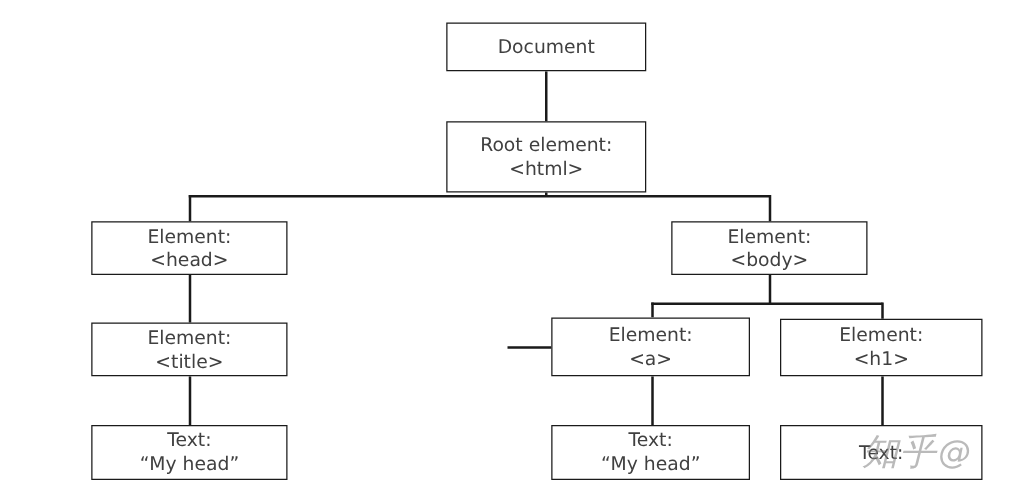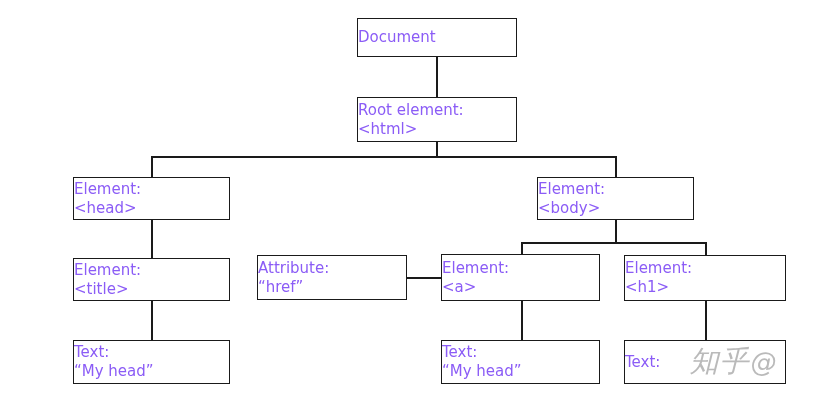--- a/index.html
+++ b/index.html
@@ -17,23 +17,23 @@
     background: #ffffff;
     overflow: hidden;
   }
   .node {
     position: absolute;
     box-sizing: border-box;
     border: 1.5px solid #1a1a1a;
     background: #ffffff;
     display: flex;
     flex-direction: column;
-    align-items: flex-start;
+    align-items: center;
     justify-content: center;
-    color: #8b5cf6;
+    color: #404040;
     font-size: 15px;
     line-height: 19px;
     text-align: center;
     white-space: nowrap;
     z-index: 3;
   }
   .node .line1,
   .node .line2 {
     display: block;
   }
@@ -93,44 +93,40 @@
   <div class="edge v" style="left:151px; top:301px; height:39px;"></div>
 
   <div class="edge v" style="left:521px; top:301px; height:39px;"></div>
 
   <div class="edge v" style="left:705px; top:301px; height:39px;"></div>
 
   <div class="node" style="left:357px; top:18px; width:160px; height:39px;">
     <span class="line1">Document</span>
   </div>
 
-  <div class="node" style="left:357px; top:97px; width:160px; height:45px;">
+  <div class="node" style="left:357px; top:97px; width:160px; height:57px;">
     <span class="line1">Root element:</span>
     <span class="line2">&lt;html&gt;</span>
   </div>
 
   <div class="node" style="left:73px; top:177px; width:157px; height:43px;">
     <span class="line1">Element:</span>
     <span class="line2">&lt;head&gt;</span>
   </div>
 
   <div class="node" style="left:537px; top:177px; width:157px; height:43px;">
     <span class="line1">Element:</span>
     <span class="line2">&lt;body&gt;</span>
   </div>
 
   <div class="node" style="left:73px; top:258px; width:157px; height:43px;">
     <span class="line1">Element:</span>
     <span class="line2">&lt;title&gt;</span>
   </div>
 
-  <div class="node" style="left:257px; top:255px; width:150px; height:45px;">
-    <span class="line1">Attribute:</span>
-    <span class="line2">“href”</span>
-  </div>
 
   <div class="node" style="left:441px; top:254px; width:159px; height:47px;">
     <span class="line1">Element:</span>
     <span class="line2">&lt;a&gt;</span>
   </div>
 
   <div class="node" style="left:624px; top:255px; width:162px; height:46px;">
     <span class="line1">Element:</span>
     <span class="line2">&lt;h1&gt;</span>
   </div>

